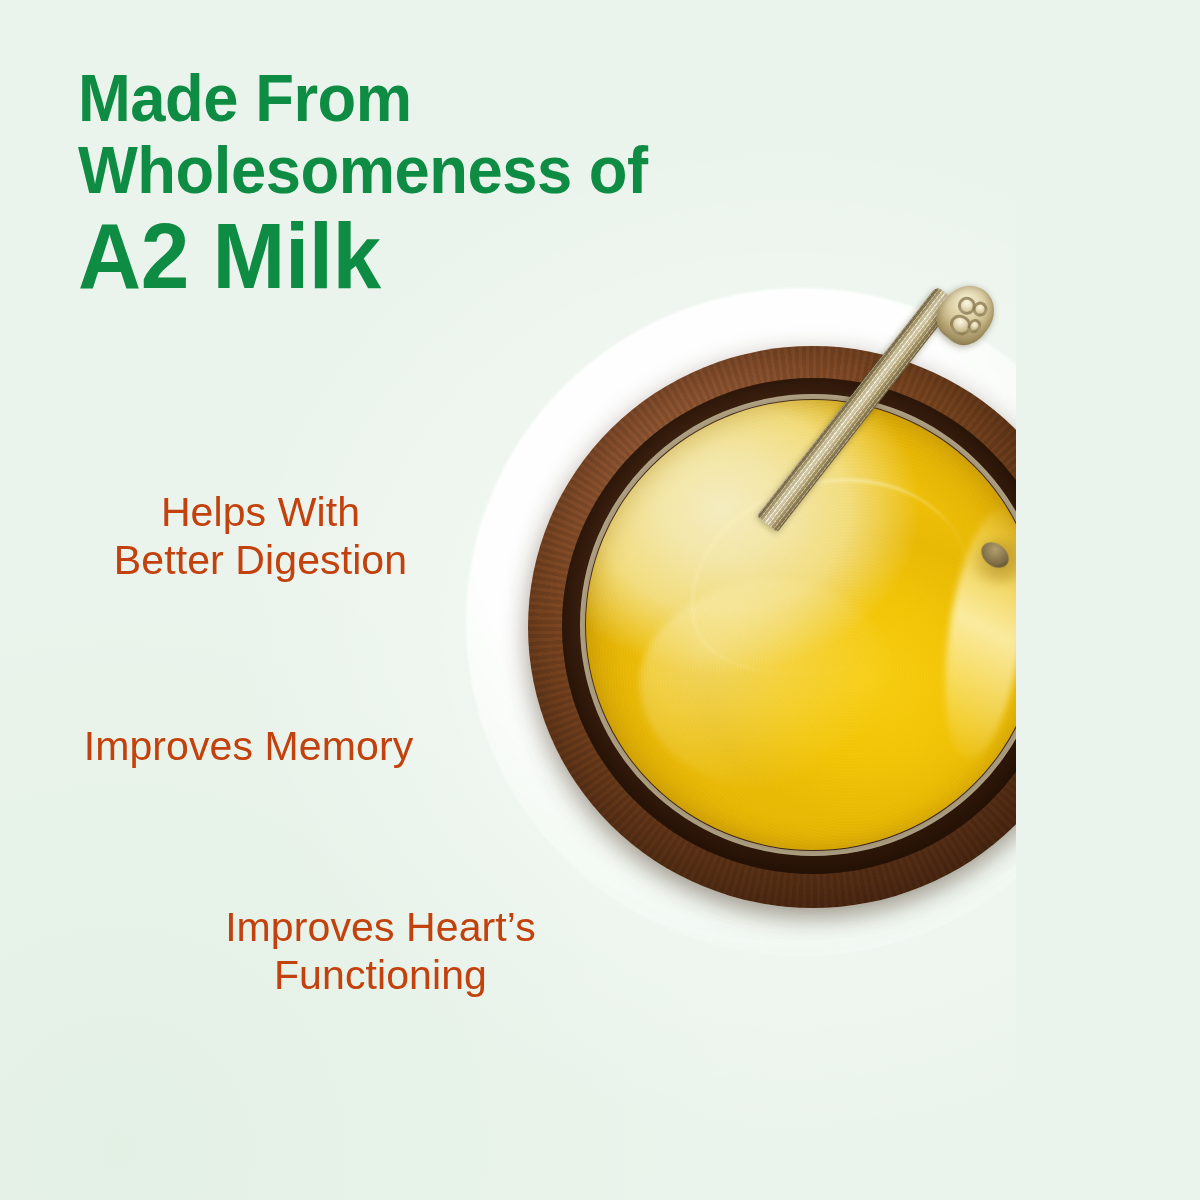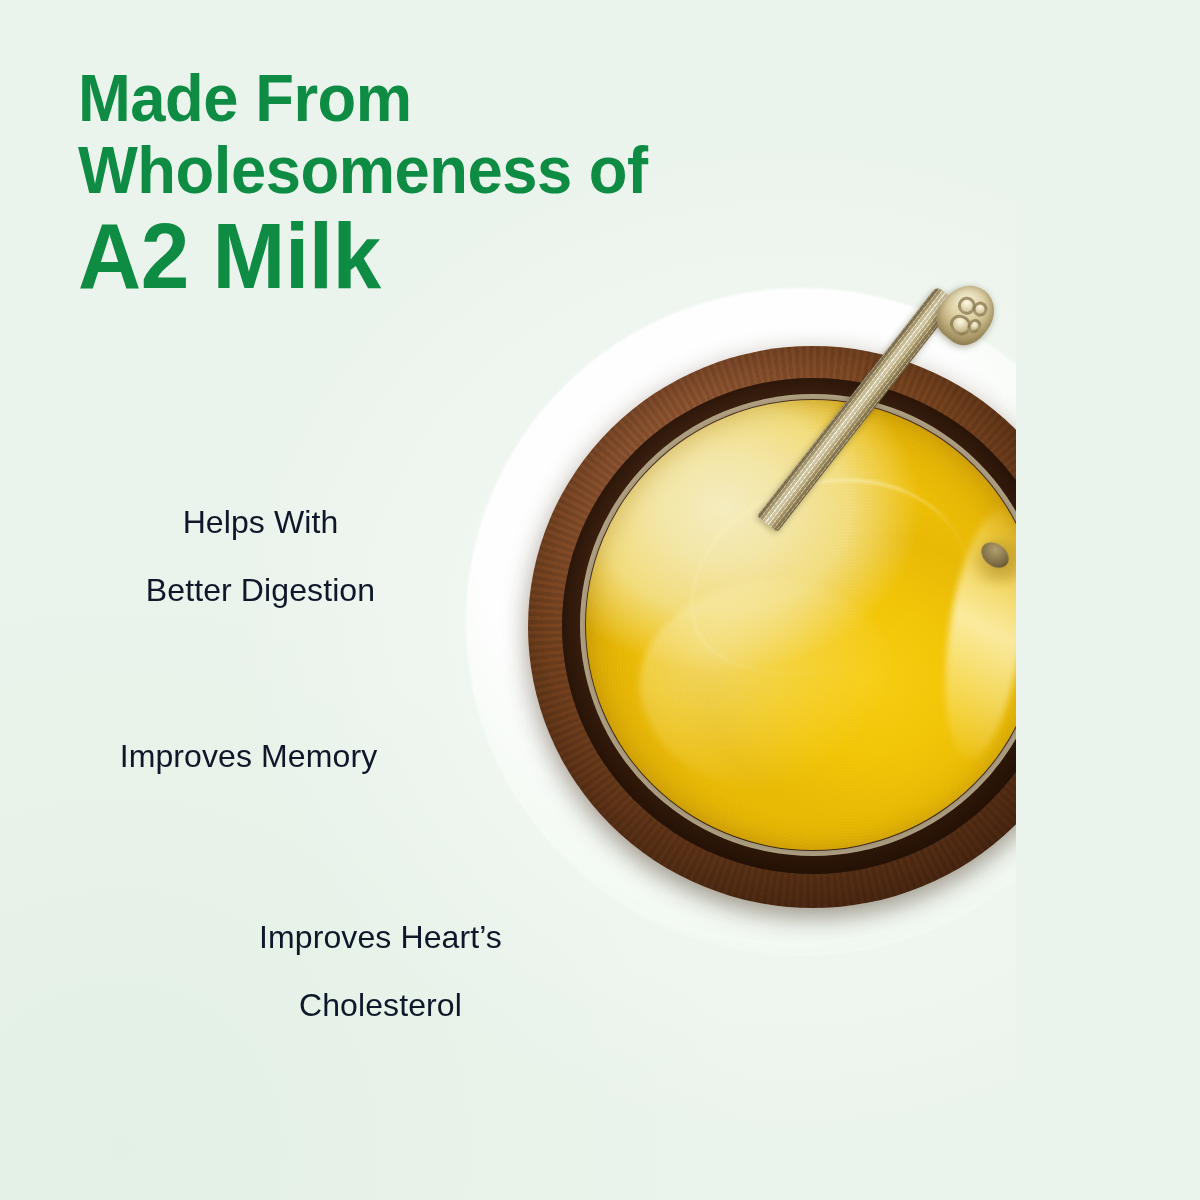--- a/index.html
+++ b/index.html
@@ -50,23 +50,23 @@
   .headline .l3 {
     font-size:92px;
     line-height:96px;
     margin-top:2px;
     transform:scaleX(.95);
   }
 
   
   .benefit {
     position:absolute;
-    color:#0f172a;
-    font-size:32px;
-    line-height:68px;
+    color:#c2410c;
+    font-size:41px;
+    line-height:48px;
     font-weight:normal;
     letter-spacing:.1px;
     text-align:center;
     z-index:30;
     white-space:pre-line;
   }
   .b-digestion { left:38px;  top:488px;  width:445px; }
   .b-memory    { left:16px;  top:722px;  width:465px; }
   .b-heart     { left:168px; top:903px;  width:425px; }
   .b-ldl       { left:586px; top:1013px; width:540px; }
@@ -353,16 +353,16 @@
     <div class="l l2">Wholesomeness of</div>
     <div class="l l3">A2 Milk</div>
   </div>
 
   <div class="benefit b-digestion">Helps With
 Better Digestion</div>
 
   <div class="benefit b-memory">Improves Memory</div>
 
   <div class="benefit b-heart">Improves Heart’s
-Cholesterol</div>
+Functioning</div>
 
 
 </div>
 
 </body></html>

